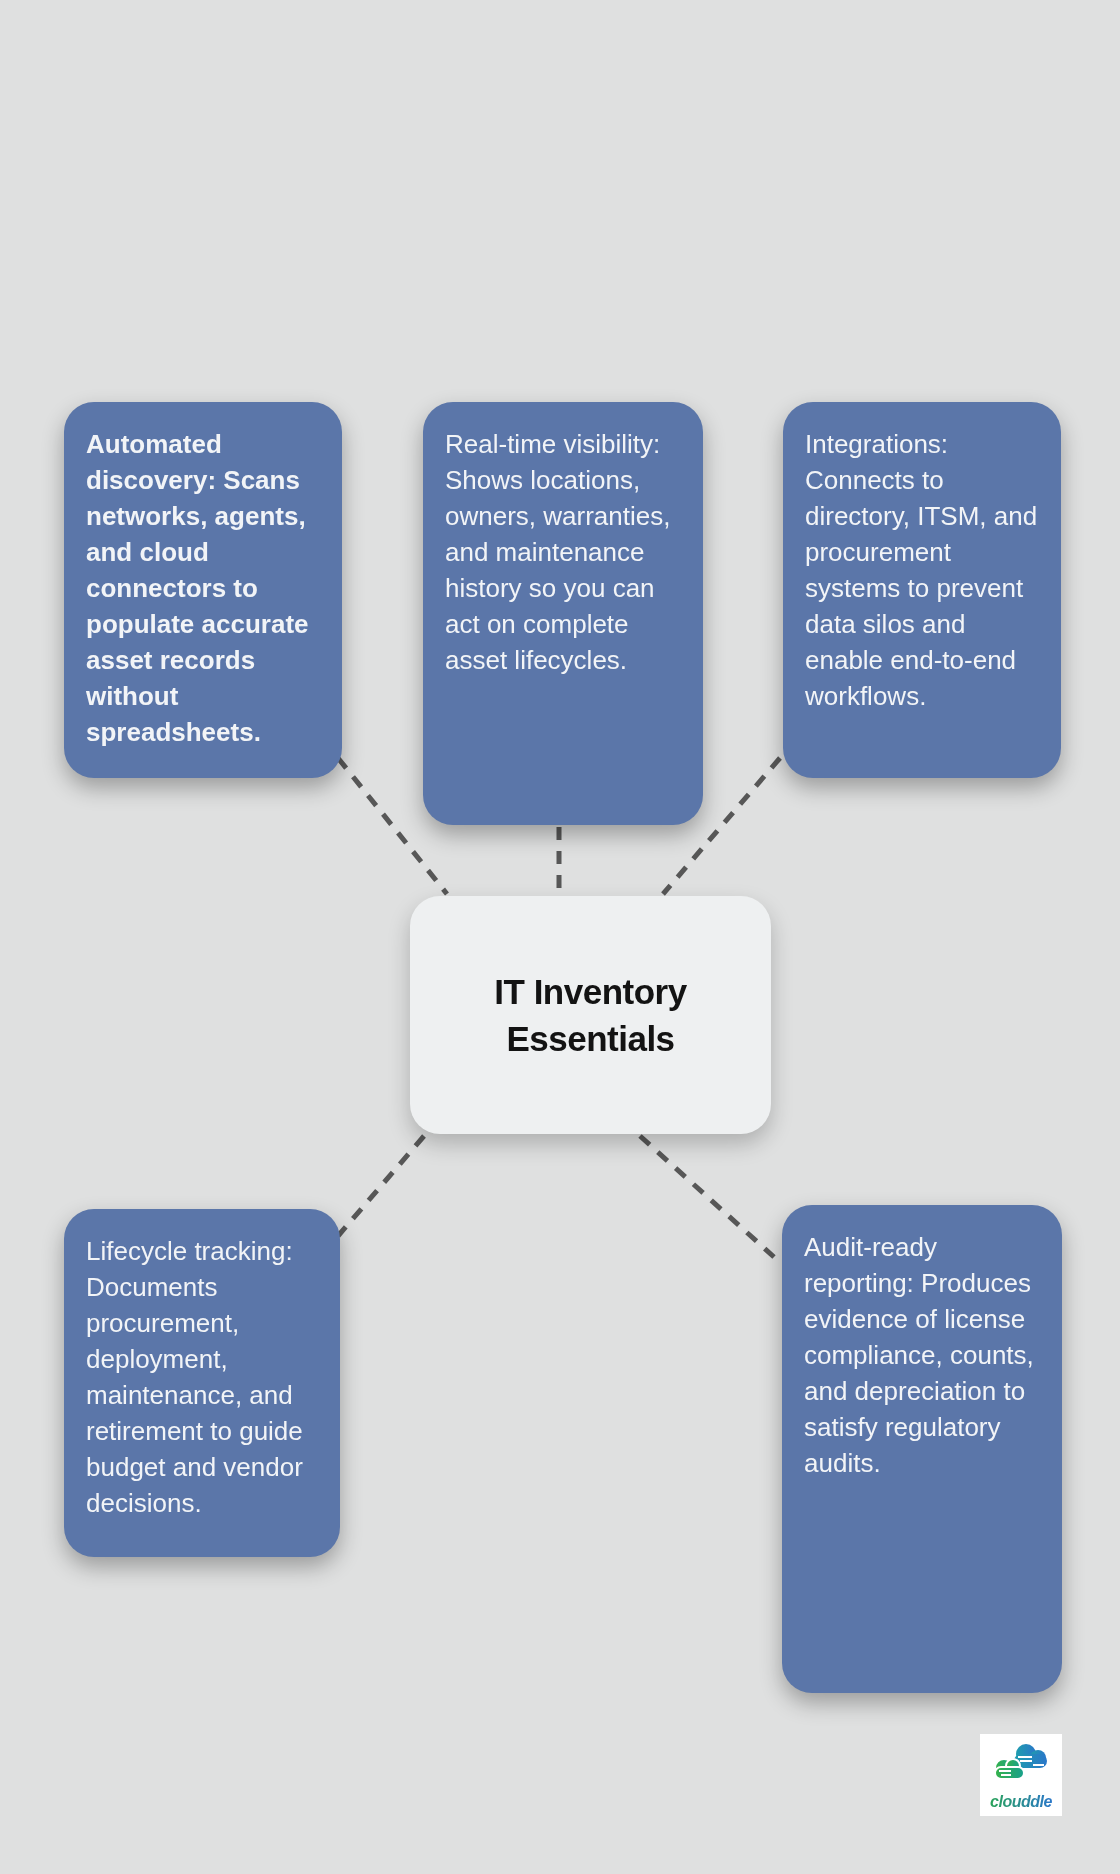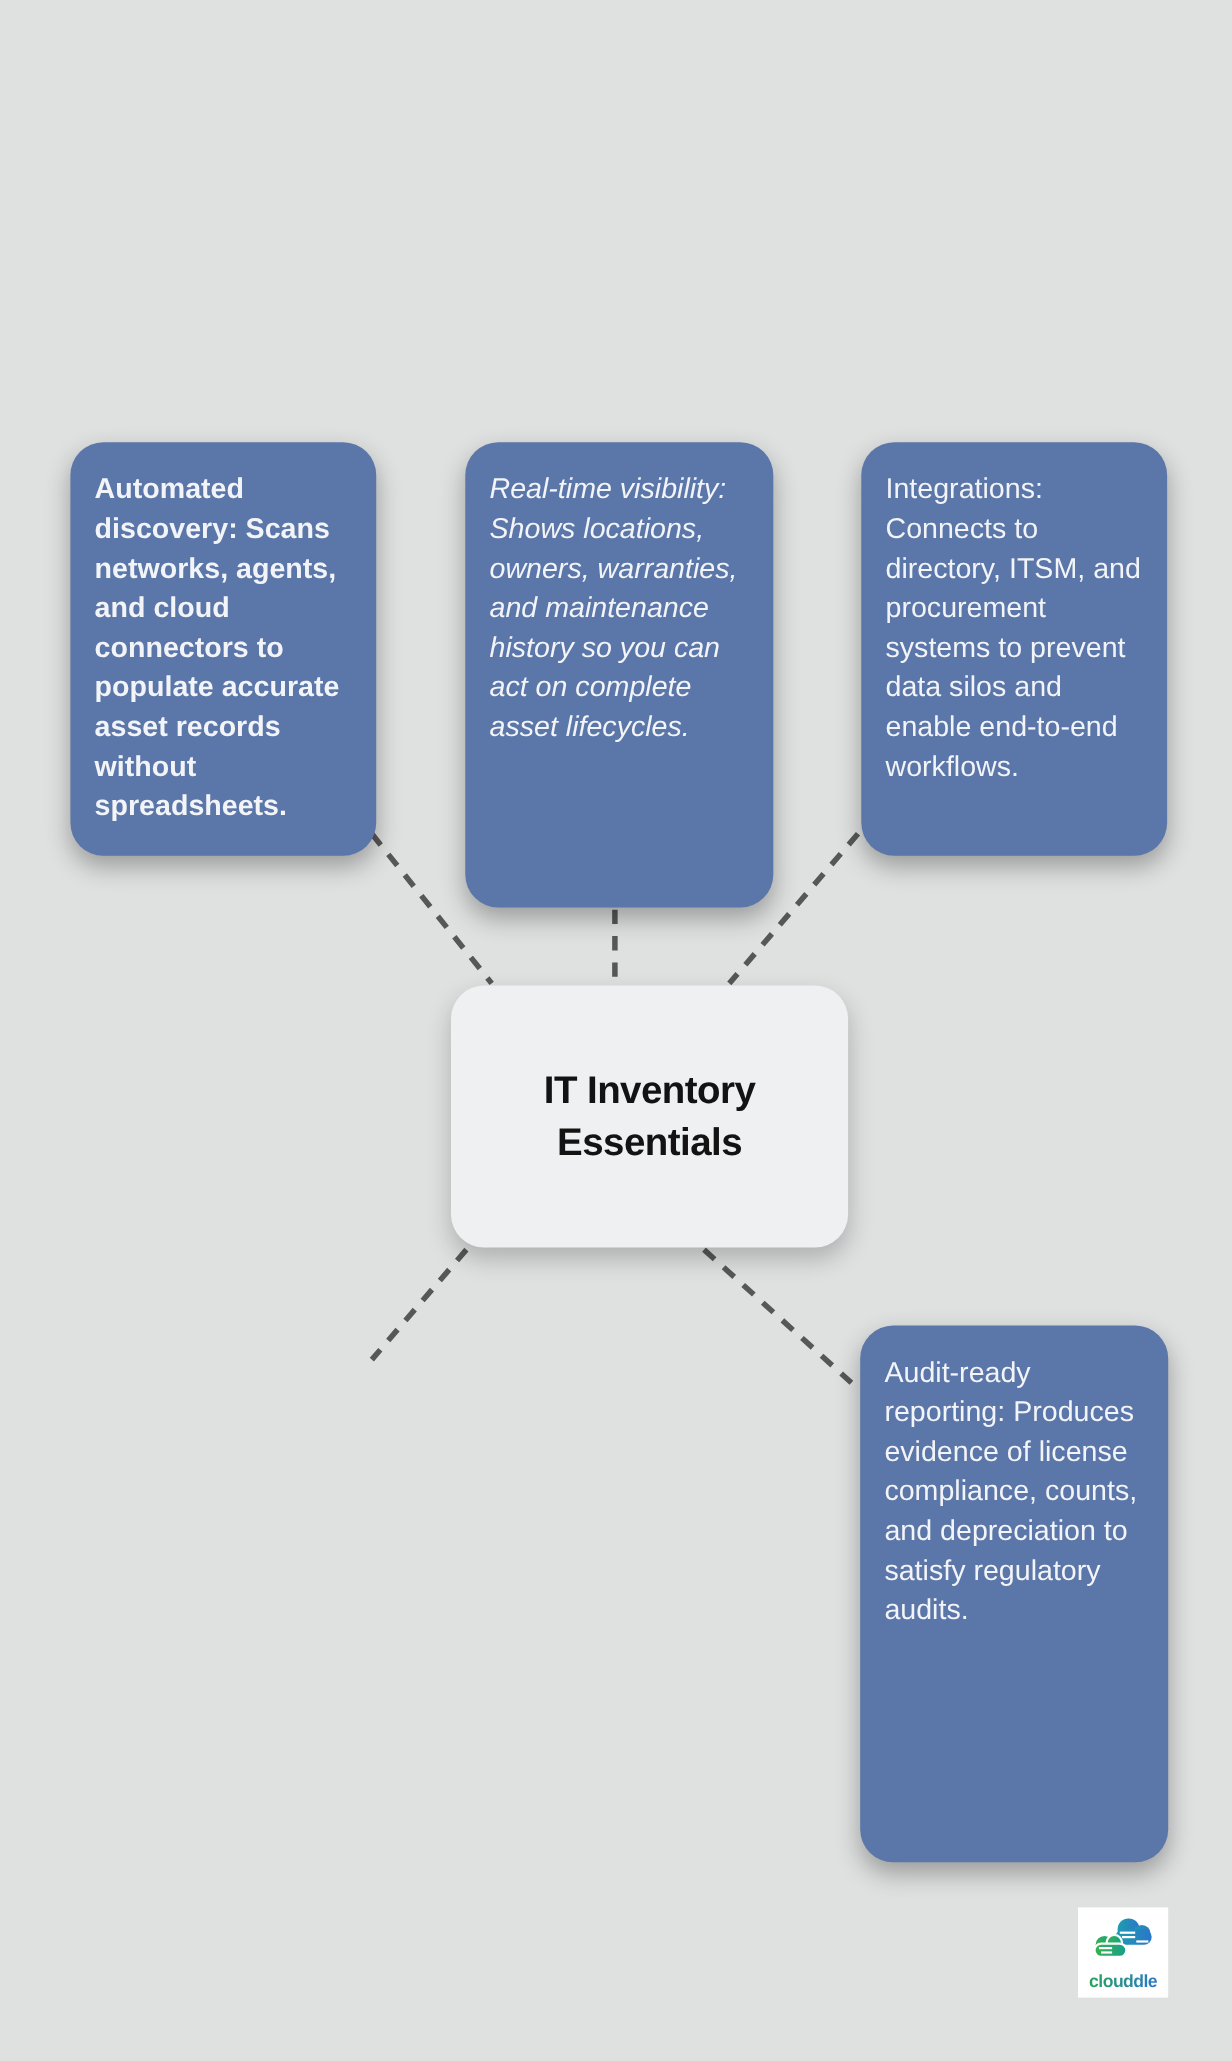--- a/index.html
+++ b/index.html
@@ -41,21 +41,21 @@
   .node{
     position:absolute;
     background:var(--node-blue);
     border-radius:30px;
     box-shadow:0 10px 22px rgba(0,0,0,0.30);
     padding:24px 22px 18px 22px;
     color:var(--node-text);
     font-size:26px;line-height:36px;font-weight:400;
   }
   .node-top-left   {left:64px;  top:402px;  width:278px; height:376px;font-weight:bold;}
-  .node-top-middle {left:423px; top:402px;  width:280px; height:423px;font-style:italic;}
+  .node-top-middle {left:423px; top:402px;  width:280px; height:423px;}
   .node-top-right  {left:783px; top:402px;  width:278px; height:376px;}
   .node-bottom-left{left:64px;  top:1209px; width:276px; height:348px;}
   .node-bottom-right{left:782px;top:1205px; width:280px; height:488px;}
 
   
   .center-node{
     position:absolute;left:379px;top:896px;width:361px;height:238px;
     background:var(--center-bg);
     border-radius:30px;
     box-shadow:0 10px 22px rgba(0,0,0,0.22);
@@ -65,20 +65,21 @@
     padding:0 30px;
     margin-left:31px;
   }
 
   
   .logo{
     position:absolute;left:980px;top:1734px;width:82px;height:82px;
     background:var(--logo-bg);
     display:flex;flex-direction:column;align-items:center;justify-content:center;
     gap:13px;
+    font-style:italic;
   }
   .logo svg{display:block;}
   .logo-text{
     font-size:16px;font-weight:800;letter-spacing:-0.5px;line-height:16px;
     background:linear-gradient(90deg,var(--logo-green),var(--logo-blue));
     -webkit-background-clip:text;background-clip:text;color:transparent;
   }
 </style>
 </head>
 <body>
@@ -99,20 +100,23 @@
   </div>
 
   <div class="node node-top-middle">
     <span>Real-time visibility: Shows locations, owners, warranties, and maintenance history so you can act on complete asset lifecycles.</span>
   </div>
 
   <div class="node node-top-right">
     <span>Integrations: Connects to directory, ITSM, and procurement systems to prevent data silos and enable end-to-end workflows.</span>
   </div>
 
+  <div class="node node-bottom-left">
+    <span>Lifecycle tracking: Documents procurement, deployment, maintenance, and retirement to guide budget and vendor decisions.</span>
+  </div>
 
   <div class="node node-bottom-right">
     <span>Audit-ready reporting: Produces evidence of license compliance, counts, and depreciation to satisfy regulatory audits.</span>
   </div>
 
   <div class="center-node">
     <span>IT Inventory Essentials</span>
   </div>
 
   <div class="logo">

